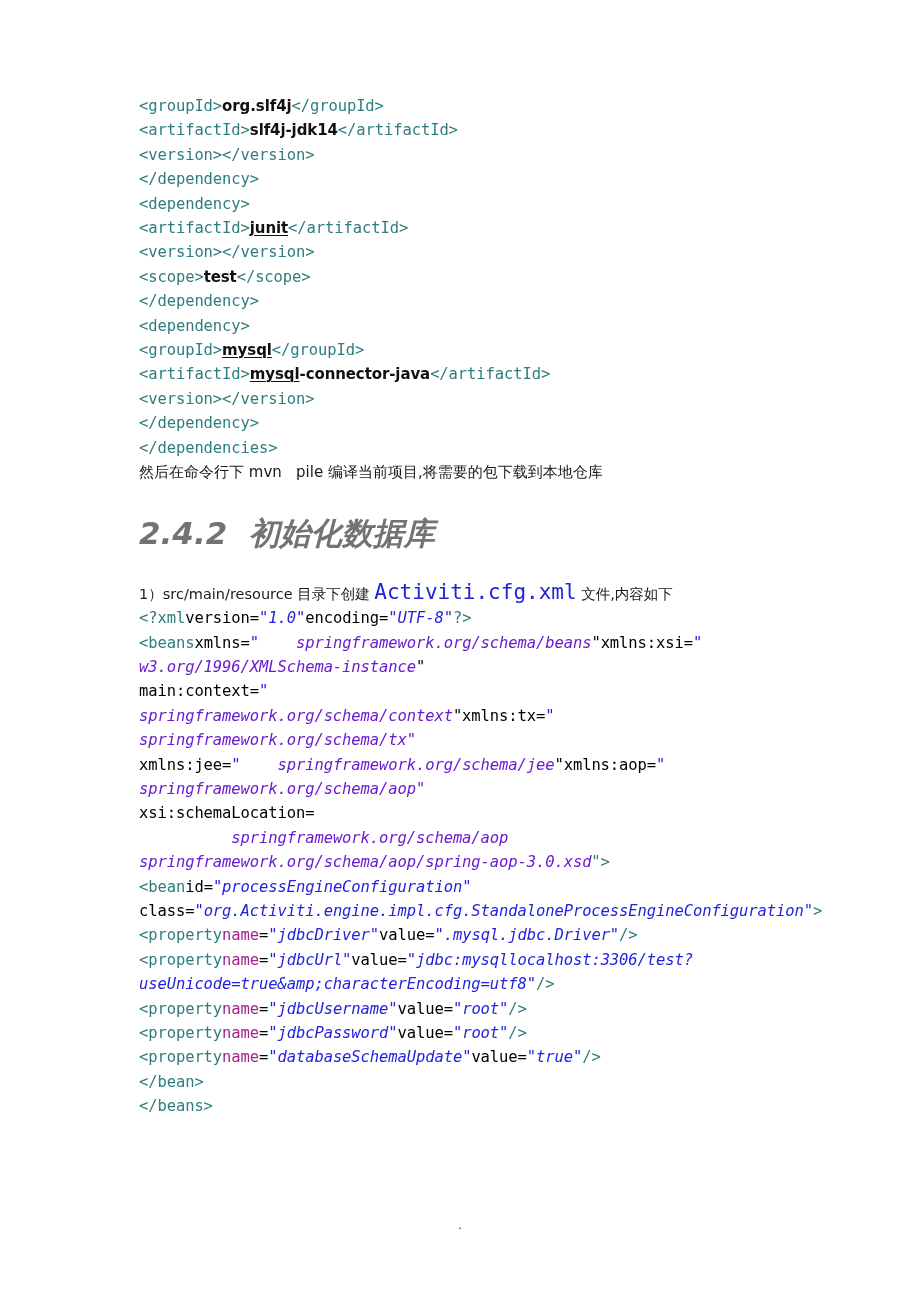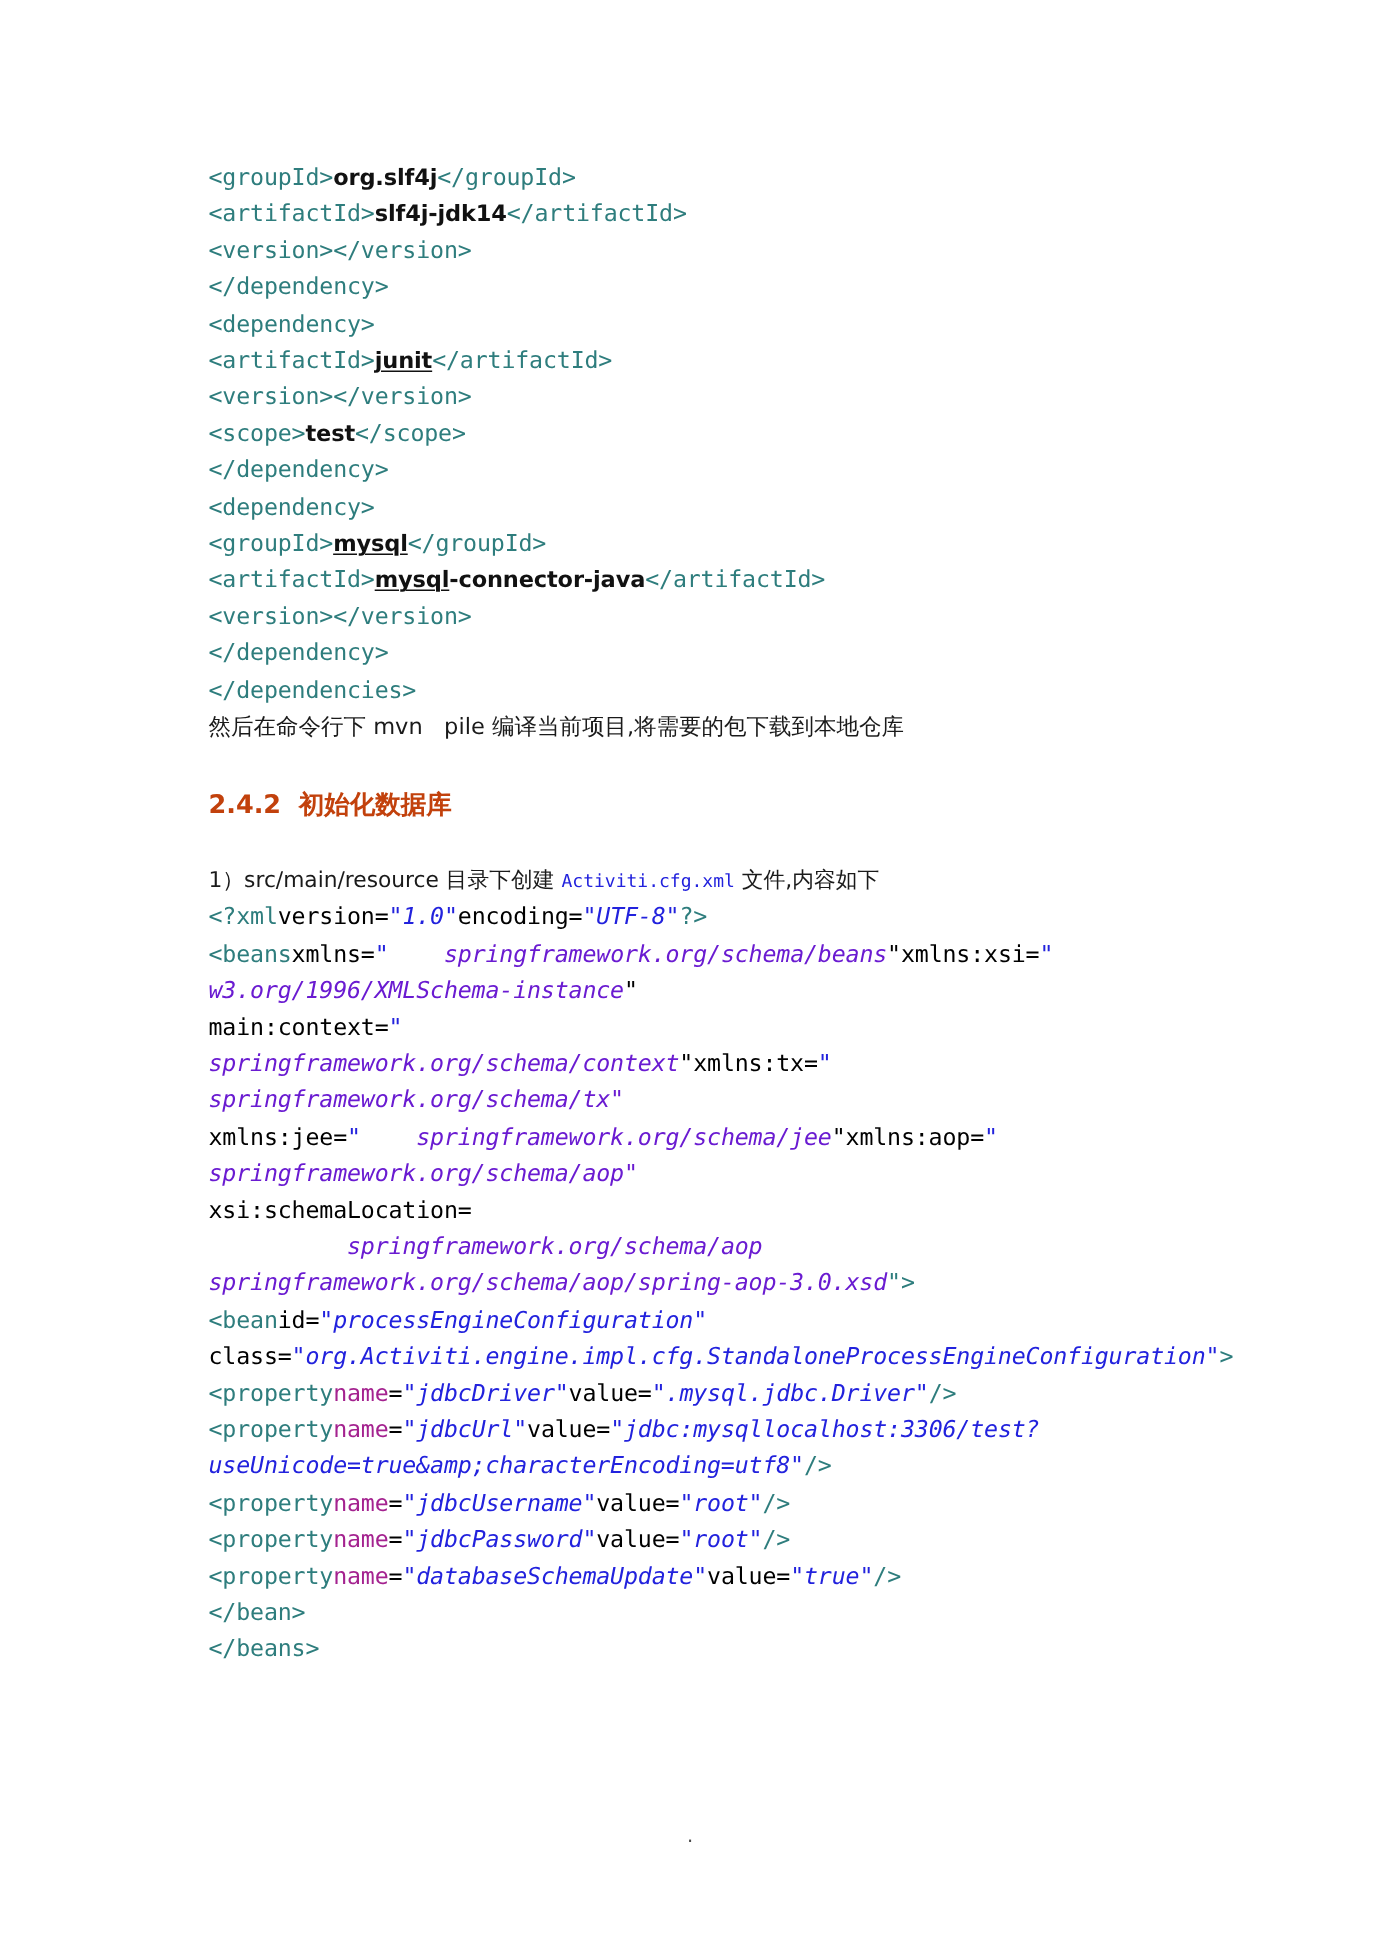--- a/index.html
+++ b/index.html
@@ -17,21 +17,21 @@
 
   .page {
     position: absolute;
     inset: 0;
     background: #fff;
   }
 
   .content {
     position: absolute;
     left: 139px;
-    top: 106px;
+    top: 94px;
     width: 700px;
   }
 
   
   .code-line {
     font-family: "DejaVu Sans Mono", monospace;
     font-size: 15.5px;
     line-height: 24.4px;
     white-space: pre;
     color: #000000;
@@ -55,44 +55,45 @@
     font-size: 15px;
     line-height: 24.4px;
     color: #1a1a1a;
     white-space: pre;
   }
 
   
   .heading {
     font-family: "DejaVu Sans", sans-serif;
     font-weight: bold;
-    font-size: 17px;
-    color: #c2410c;
+    font-size: 31px;
+    color: #737373;
     margin: 0;
     padding: 0;
     line-height: 1.2;
     white-space: pre;
+    font-style: italic;
   }
   .heading-block {
     margin-top: 30px;
     margin-bottom: 6px;
   }
 
   
   .intro {
     font-family: "DejaVu Sans", sans-serif;
     font-size: 14.5px;
     line-height: 24.4px;
     color: #1a1a1a;
     white-space: pre;
     margin-top: 28px;
   }
   .intro .mono-blue {
     font-family: "DejaVu Sans Mono", monospace;
-    font-size: 12px;
+    font-size: 21px;
     color: #2222dd;
   }
 
   
   .footer {
     position: absolute;
     left: 0;
     top: 1218px;
     width: 920px;
     text-align: center;

